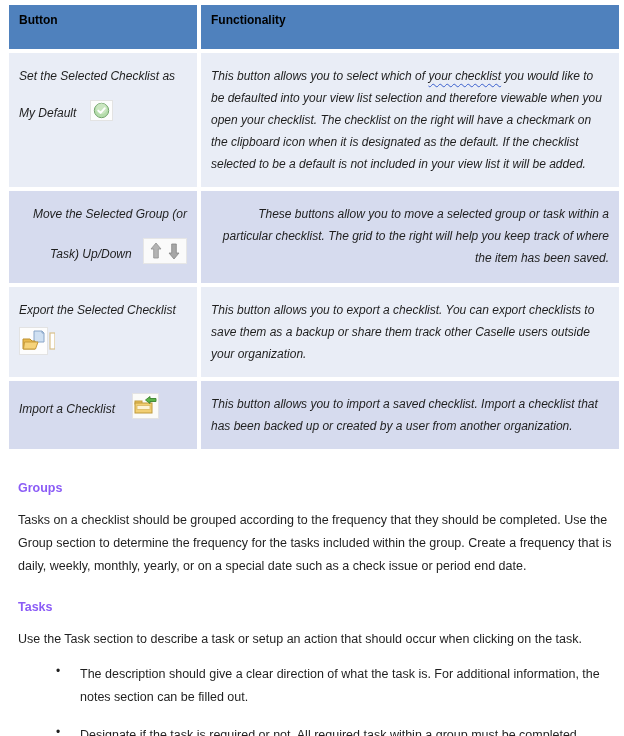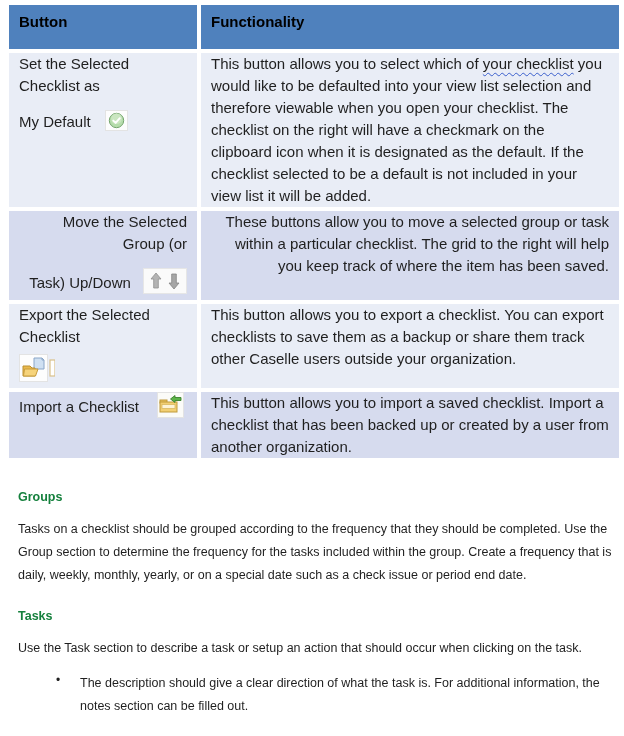--- a/index.html
+++ b/index.html
@@ -18,50 +18,50 @@
     display:table;
     table-layout:fixed;
     width:618px;
     border-spacing:4px;
     margin:1px 0 0 5px;
   }
   .tr { display:table-row; }
   .th, .td {
     display:table-cell;
     vertical-align:top;
-    font-size:15px;
+    font-size:12px;
   }
   .col-btn { width:188px; }
   .th {
     background:#4f81bd;
     font-weight:bold;
     color:#000000;
     padding:8px 10px;
     height:44px;
   }
-  .td { padding:0 10px; line-height:22px; }
+  .td { padding:12px 10px; line-height:22px;font-style:italic; }
   .row-light .td { background:#e9edf6; }
   .row-dark  .td { background:#d6dbee; }
   .r1 .td { height:112px; }
   .r2 .td { height:78px;text-align:right; }
   .r3 .td { height:72px; }
   .r4 .td { height:58px; }
   .btn-line2 { margin-top:13px; }
   .icon-box { display:inline-block; vertical-align:middle; }
   .squiggle {
     text-decoration:underline;
     text-decoration-style:wavy;
     text-decoration-color:#3a5fcd;
     text-decoration-thickness:1px;
     text-underline-offset:3px;
   }
 
   
   .content { margin:28px 16px 0 18px; font-size:12.5px; }
-  .sec-heading { font-weight:bold; font-size:12.5px; color:#15803d; margin-bottom:14px; }
+  .sec-heading { font-weight:bold; font-size:12.5px; color:#8b5cf6; margin-bottom:14px; }
   .para { line-height:23px; width:596px; margin-bottom:22px; }
   .tasks-block { margin-top:12px; }
   .intro { line-height:23px; width:596px; margin-bottom:9px; }
   .bullet-list { margin-top:12px; }
   .bullet-item { display:flex; margin:0 0 15px 38px; }
   .bullet-item .dot { flex:none; width:24px; font-size:12px; padding-top:1px; }
   .bullet-item .dot::before { content:"\2022"; }
   .bullet-text { width:548px; line-height:23px; }
 </style>
 </head>

